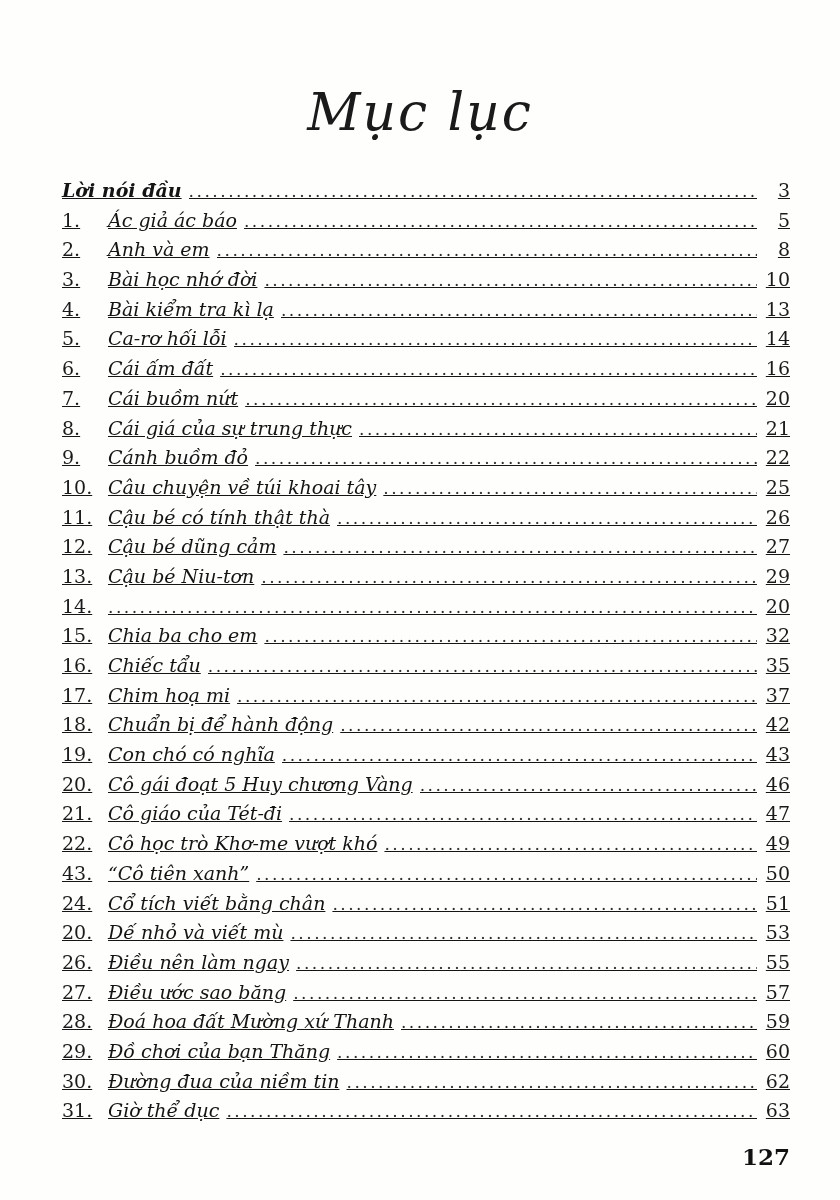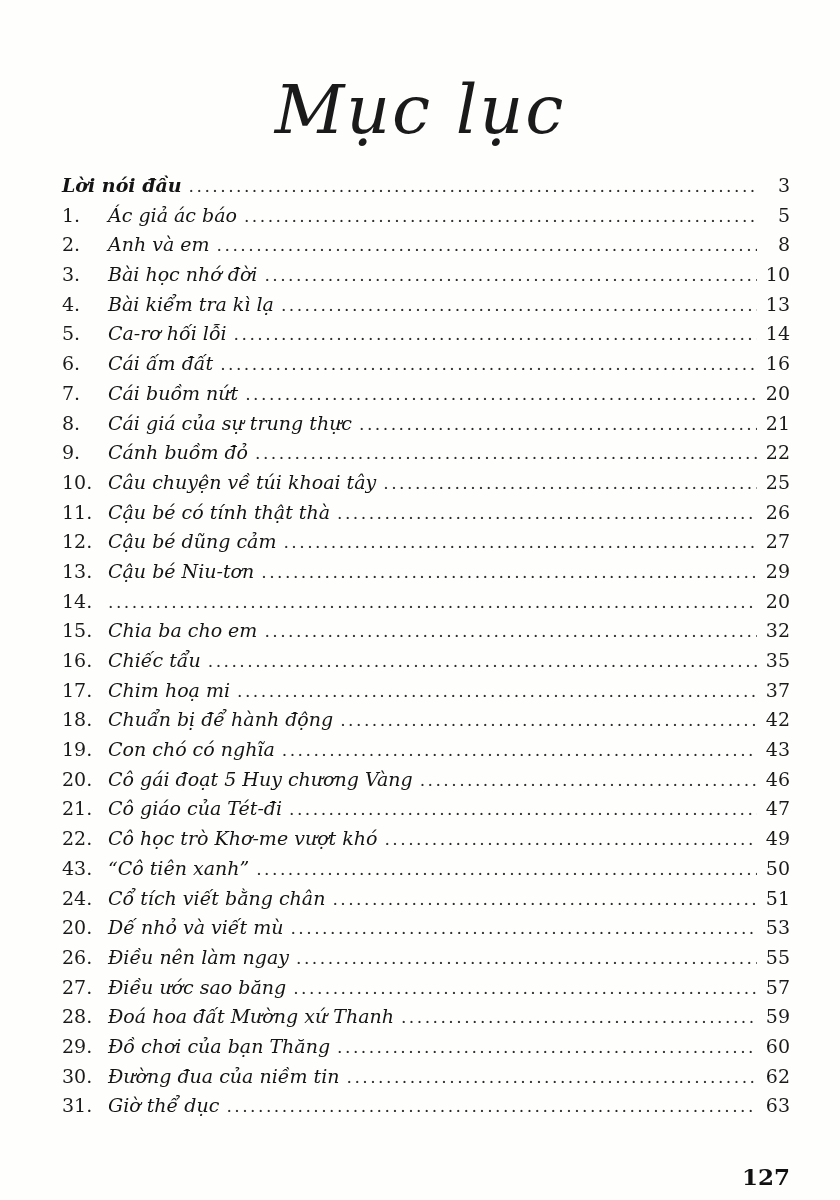--- a/index.html
+++ b/index.html
@@ -12,40 +12,41 @@
     width: 840px;
     height: 1200px;
     margin: 0 auto;
     background: #fefefd;
     color: #151515;
     font-family: "DejaVu Serif", "Liberation Serif", serif;
     box-sizing: border-box;
     overflow: hidden;
   }
   .title {
-    margin: 0;
+    margin: 12px;
     padding-top: 70px;
     text-align: center;
     font-family: "DejaVu Serif", "Liberation Serif", serif;
     font-style: italic;
     font-weight: 400;
-    font-size: 68px;
+    font-size: 52px;
     letter-spacing: 2px;
     color: #1a1a1a;
   }
   .toc {
     padding: 22px 50px 0 62px;
   }
   .row {
     display: flex;
     align-items: baseline;
     font-size: 19px;
     line-height: 29.7px;
     height: 29.7px;
     white-space: nowrap;
+    text-decoration: underline;
   }
   .num {
     flex: none;
     width: 46px;
     font-style: normal;
     color: #1a1a1a;
   }
   .etitle {
     flex: none;
     font-style: italic;
@@ -72,21 +73,21 @@
     flex: none;
     padding-left: 7px;
     min-width: 26px;
     text-align: right;
     font-style: normal;
     color: #1a1a1a;
   }
   .folio {
     position: absolute;
     right: 50px;
-    bottom: 10px;
+    bottom: 30px;
     font-size: 23px;
     font-weight: bold;
     color: #111;
   }
 </style>
 </head>
 <body>
 
 <div class="doc-page">
 

